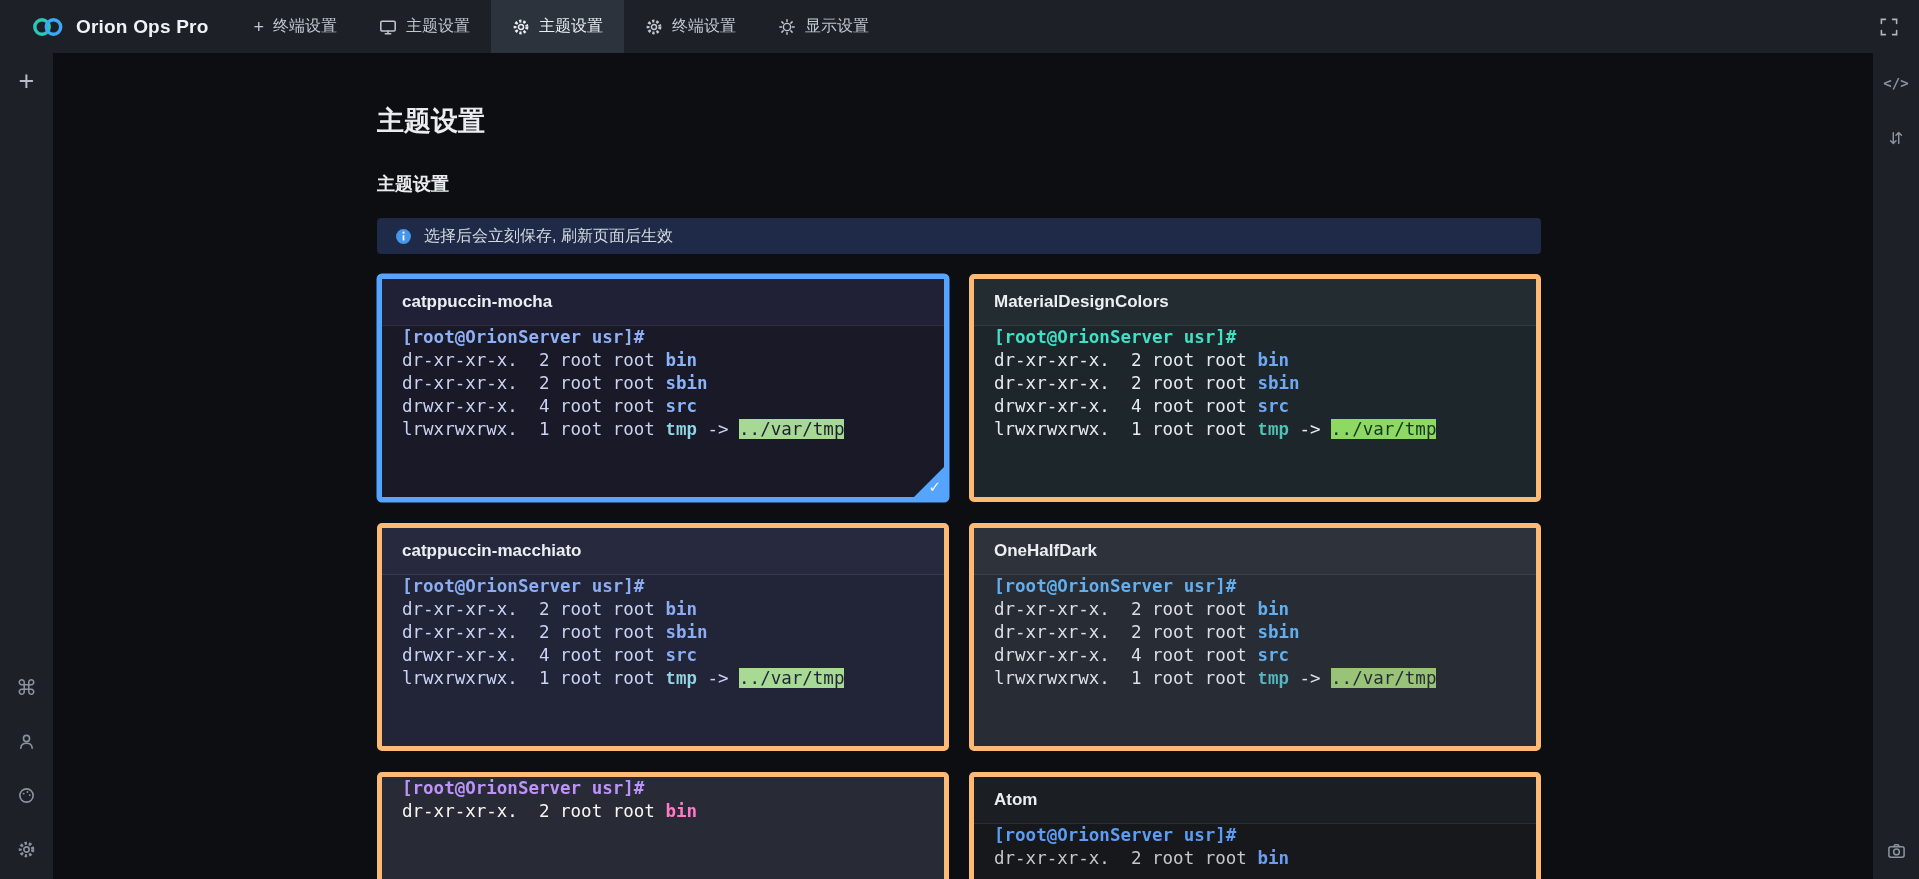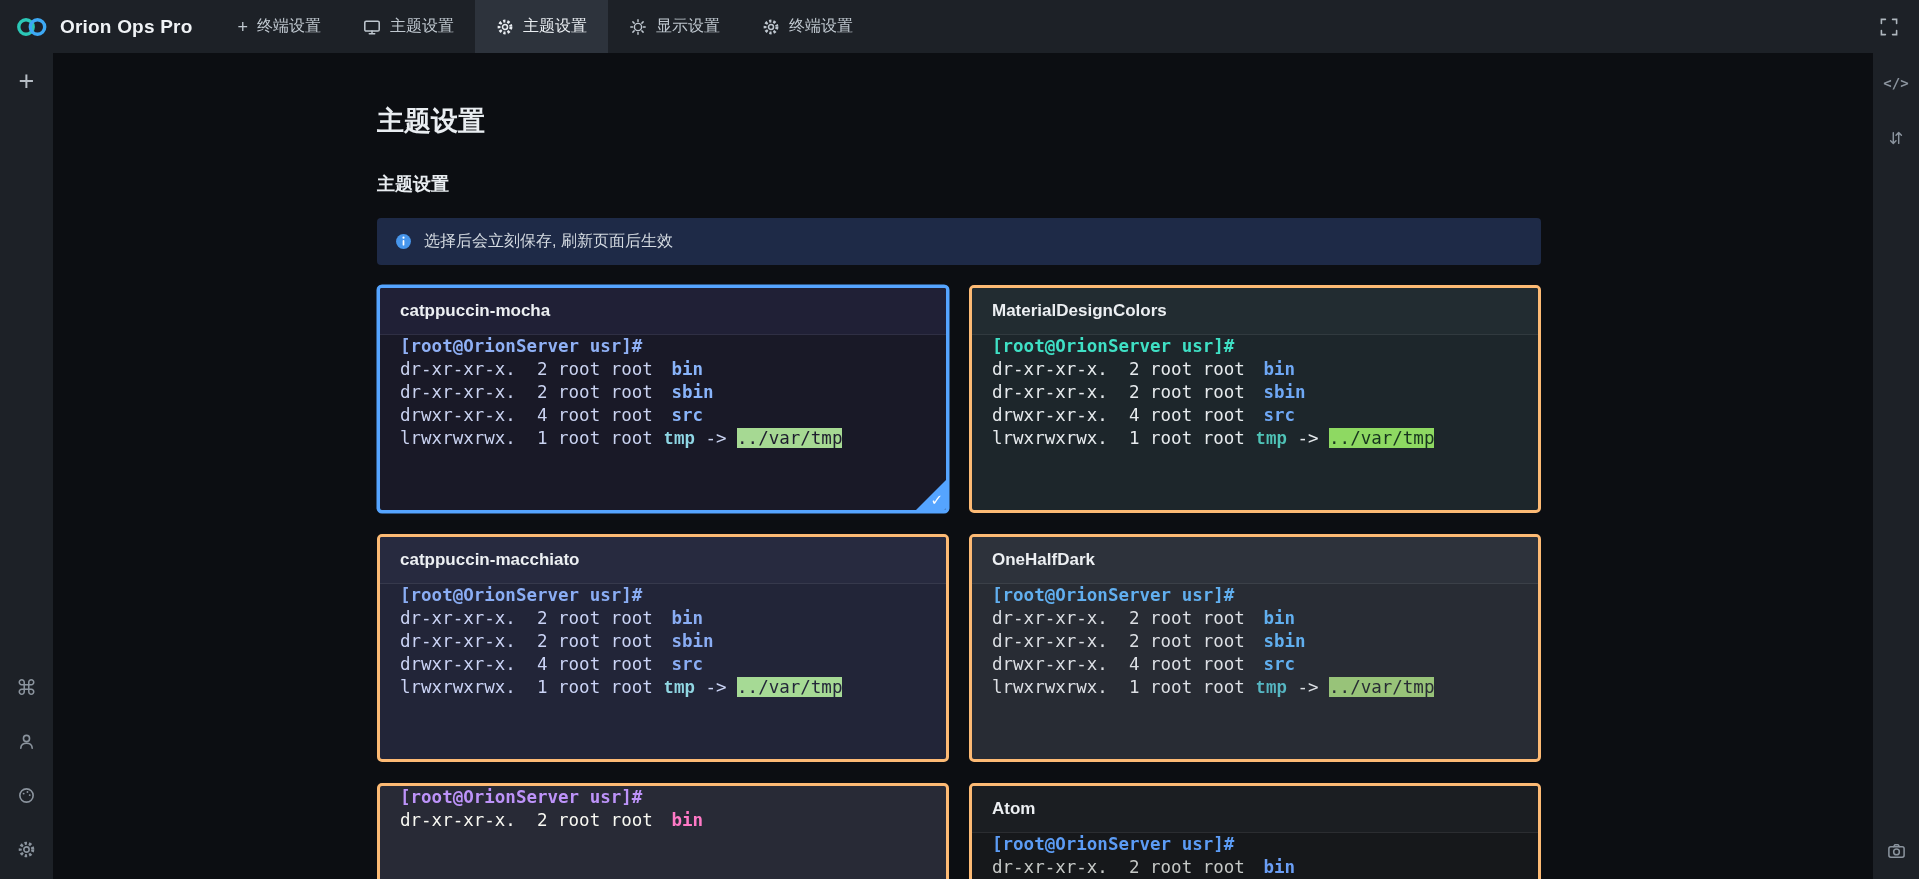--- a/index.html
+++ b/index.html
@@ -8,21 +8,21 @@
     background:#0c0e12;
     font-family:"Liberation Sans","DejaVu Sans",sans-serif;
     overflow:hidden;
     color:#c9d1d9;
     position:relative;
   }
   button { background:none; border:none; cursor:pointer; color:inherit; font:inherit; }
 
   
   .topbar { height:53px; background:#1d2127; display:flex; align-items:stretch; }
-  .brand { display:flex; align-items:center; gap:11px; padding:0 24px 0 15px; }
+  .brand { display:flex; align-items:center; gap:11px; padding:0 24px 0 31px; }
   .brand-title { font-size:19px; font-weight:bold; color:#f0f3f6; letter-spacing:.2px; }
   .nav-item { display:flex; align-items:center; gap:9px; padding:0 21px; font-size:16px; color:#bfc7cf; cursor:pointer; }
   .nav-item.active { background:#2d333c; color:#e9edf1; }
   .nav-glyph { font-size:18px; line-height:1; }
   .topbar-spacer { flex:1; }
   .fullscreen-btn { display:flex; align-items:center; padding:0 20px; color:#aeb6bd; }
 
   
   .shell { display:flex; height:826px; }
   .left-rail { width:53px; background:#1d2127; display:flex; flex-direction:column; align-items:center; padding:13px 0 15px; flex:none; }
@@ -34,44 +34,44 @@
   .right-rail .rail-btn.bottom { margin-bottom:0; }
   .plus-glyph { font-size:27px; font-weight:300; color:#b7bec5; line-height:1; }
   .command-glyph { font-size:21px; line-height:1; }
   .code-glyph { font-family:"DejaVu Sans Mono","Liberation Mono",monospace; font-size:14px; font-weight:bold; }
 
   
   .main { flex:1; overflow:hidden; }
   .content { width:1164px; margin-left:324px; padding-top:50px; }
   .page-title { font-size:27px; font-weight:bold; color:#e9edf1; margin-bottom:33px; }
   .section-title { font-size:18px; font-weight:bold; color:#e9edf1; margin-bottom:22px; }
-  .alert { height:47px; background:#1e2a47; border-radius:4px; display:flex; align-items:center; gap:12px; padding:0 18px; font-size:16px; color:#d4dae1; margin-bottom:20px; }
+  .alert { height:36px; background:#1e2a47; border-radius:4px; display:flex; align-items:center; gap:12px; padding:0 18px; font-size:16px; color:#d4dae1; margin-bottom:20px; }
 
   
   .grid { display:grid; grid-template-columns:1fr 1fr; gap:21px 20px; }
   .theme-card {
-    height:228px; border:3px solid #fdba74; border-radius:5px; overflow:hidden;
+    height:228px; border:5px solid #fdba74; border-radius:5px; overflow:hidden;
     display:flex; flex-direction:column; position:relative; cursor:pointer;
     background:var(--bg,#1a1a2a);
   }
   .theme-card.selected { border-color:var(--accent,#55a4ff); box-shadow:0 0 0 .5px var(--accent,#55a4ff); }
   .card-header {
     height:47px; flex:none; background:var(--header,#202036);
     border-bottom:1px solid rgba(255,255,255,.07);
     display:flex; align-items:center; padding:0 20px;
     font-size:17px; font-weight:bold; color:#eceff2;
   }
   .term {
     flex:1; padding:0 20px;
     font-family:"DejaVu Sans Mono","Liberation Mono",monospace;
     font-size:17.5px; line-height:23px;
     color:var(--fg,#ccd); white-space:pre; overflow:hidden;
   }
   .t-prompt { font-weight:bold; color:var(--prompt,#89b4fa); }
-  .t-dir { font-weight:bold; color:var(--dir,#89b4fa);margin-left:8px; }
+  .t-dir { font-weight:bold; color:var(--dir,#89b4fa); }
   .t-link { font-weight:bold; color:var(--link,#8fd7e5);font-family:Liberation Mono, monospace; }
   .t-target { background:var(--tbg,#a6d993); color:var(--tfg,#1e1e2e); }
   .corner {
     display:none; position:absolute; right:-1px; bottom:-1px; width:0; height:0;
     border-bottom:32px solid var(--accent,#55a4ff); border-left:32px solid transparent;
   }
   .corner-check { display:none; position:absolute; right:3px; bottom:1px; color:#fff; font-size:15px; font-weight:bold; }
   .theme-card.selected .corner, .theme-card.selected .corner-check { display:block; }
 
   svg.icon { display:block; }
@@ -103,33 +103,33 @@
 
   <div class="nav-item active">
     <svg class="icon" width="18" height="18" viewBox="0 0 20 20" fill="none" stroke="currentColor">
       <circle cx="10" cy="10" r="6.6" stroke-width="3.2" stroke-dasharray="2.6 2.1"></circle>
       <circle cx="10" cy="10" r="2.8" stroke-width="1.7"></circle>
     </svg>
     <span>主题设置</span>
   </div>
 
   <div class="nav-item">
+    <svg class="icon" width="18" height="18" viewBox="0 0 20 20" fill="none" stroke="currentColor">
+      <circle cx="10" cy="10" r="6.6" stroke-width="3.2" stroke-dasharray="2.6 2.1"></circle>
+      <circle cx="10" cy="10" r="2.8" stroke-width="1.7"></circle>
+    </svg>
+    <span>终端设置</span>
+  </div>
+
+  <div class="nav-item">
     <svg class="icon" width="18" height="18" viewBox="0 0 20 20" fill="none" stroke="currentColor" stroke-width="1.6" stroke-linecap="round">
       <circle cx="10" cy="10" r="4"></circle>
       <path d="M10 2v2M10 16v2M2 10h2M16 10h2M4.3 4.3l1.4 1.4M14.3 14.3l1.4 1.4M15.7 4.3l-1.4 1.4M5.7 14.3l-1.4 1.4"></path>
     </svg>
     <span>显示设置</span>
-  </div>
-
-  <div class="nav-item">
-    <svg class="icon" width="18" height="18" viewBox="0 0 20 20" fill="none" stroke="currentColor">
-      <circle cx="10" cy="10" r="6.6" stroke-width="3.2" stroke-dasharray="2.6 2.1"></circle>
-      <circle cx="10" cy="10" r="2.8" stroke-width="1.7"></circle>
-    </svg>
-    <span>终端设置</span>
   </div>
 
   <div class="topbar-spacer"></div>
 
   <button class="fullscreen-btn">
     <svg class="icon" width="20" height="20" viewBox="0 0 25 25" fill="none" stroke="currentColor" stroke-width="2" stroke-linecap="round">
       <path d="M3 8V3h5M17 3h5v5M22 17v5h-5M8 22H3v-5"></path>
     </svg>
   </button>
 </header>

